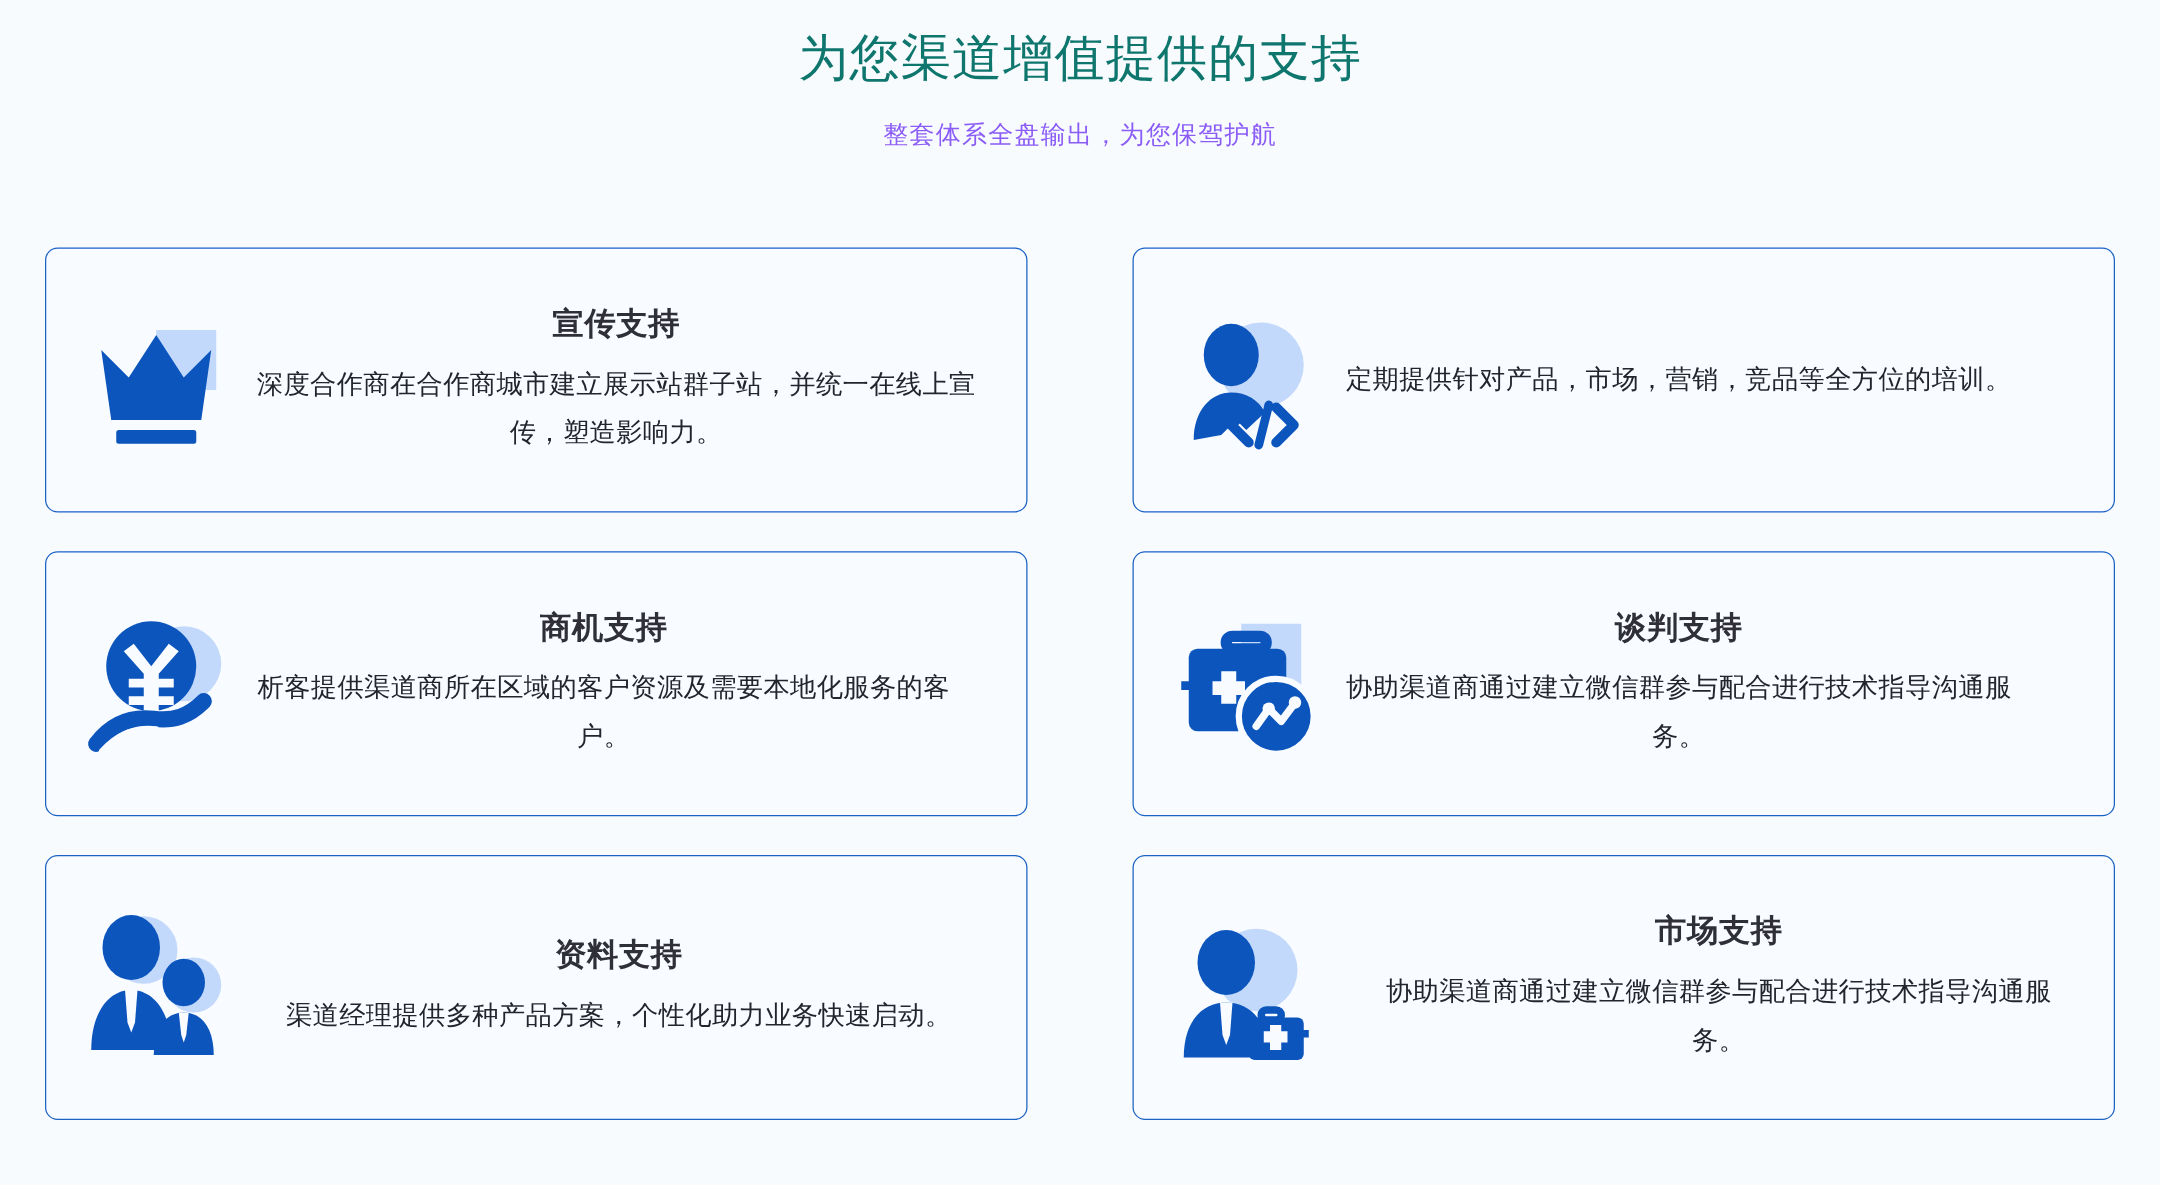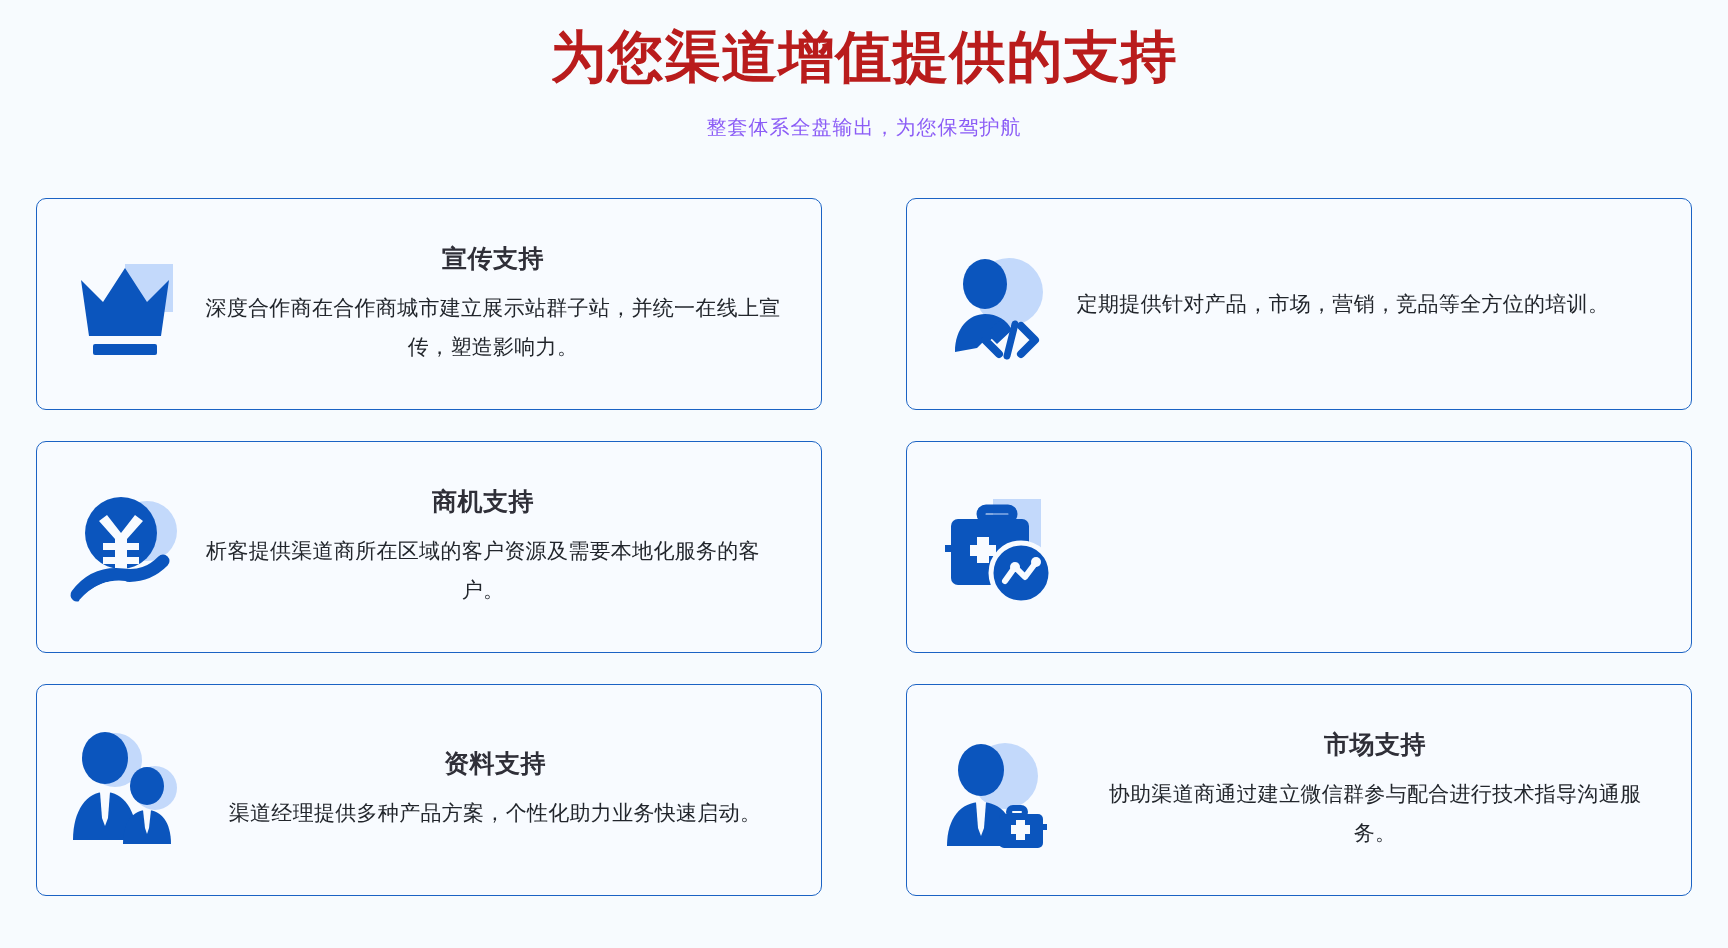--- a/index.html
+++ b/index.html
@@ -20,23 +20,23 @@
     height: 948px;
     box-sizing: border-box;
   }
 
   
   .header {
     padding-top: 22px;
     text-align: center;
   }
   .page-title {
-    font-size: 56px;
-    font-weight: 700;
-    color: #b91c1c;
+    font-size: 40px;
+    font-weight: 400;
+    color: #0f766e;
     letter-spacing: 1px;
     line-height: 1.25;
     margin: 0;
   }
   .page-subtitle {
     margin: 22px 0 0 0;
     font-size: 20px;
     font-weight: 400;
     color: #8b5cf6;
     letter-spacing: 1px;
@@ -171,20 +171,24 @@
           <rect x="10" y="60" width="86" height="9" fill="#c3d9fb" opacity="0.0"></rect>
           <rect x="8" y="62" width="92" height="7" fill="#0b55bd"></rect>
           <rect x="40" y="54" width="12" height="26" fill="#f8fbff"></rect>
           <rect x="33" y="62" width="26" height="11" fill="#f8fbff"></rect>
           <circle cx="84" cy="90" r="30" fill="#0b55bd" stroke="#f8fbff" stroke-width="5"></circle>
           <path d="M68 98 L78 84 L88 94 L100 78" fill="none" stroke="#f8fbff" stroke-width="6" stroke-linecap="round" stroke-linejoin="round"></path>
           <circle cx="78" cy="84" r="5" fill="#f8fbff"></circle>
           <circle cx="99" cy="79" r="5" fill="#f8fbff"></circle>
         </svg>
       </div>
+      <div class="card-body">
+        <div class="card-title">谈判支持</div>
+        <div class="card-desc">协助渠道商通过建立微信群参与配合进行技术指导沟通服务。</div>
+      </div>
     </div>
 
     <div class="card card-5">
       <div class="card-icon">
         <svg viewBox="0 0 128 128" width="128" height="128" aria-hidden="true">
           <circle cx="48" cy="34" r="27" fill="#c3d9fb"></circle>
           <circle cx="88" cy="62" r="22" fill="#c3d9fb"></circle>
           <ellipse cx="38" cy="32" rx="23" ry="26" fill="#0b55bd"></ellipse>
           <path d="M6 114 C6 84 20 66 38 66 C56 66 70 84 70 114 Z" fill="#0b55bd"></path>
           <path d="M33 66 L43 66 L41 92 L38 100 L35 92 Z" fill="#f8fbff"></path>

